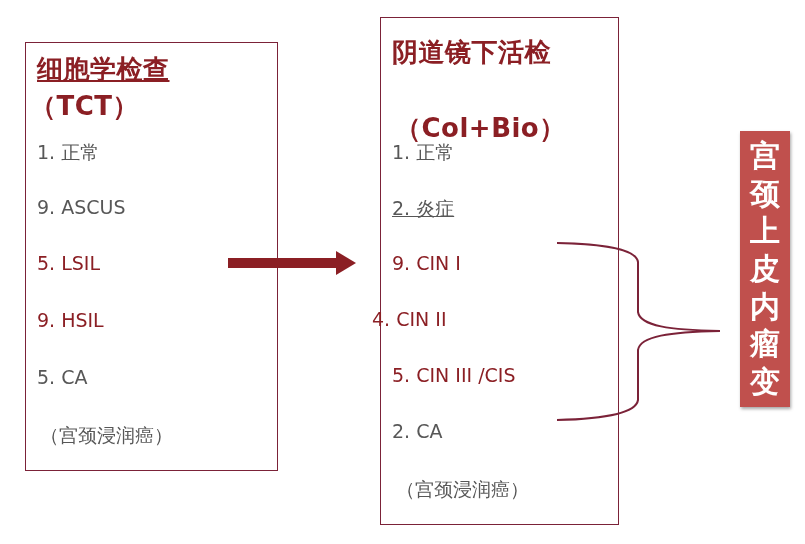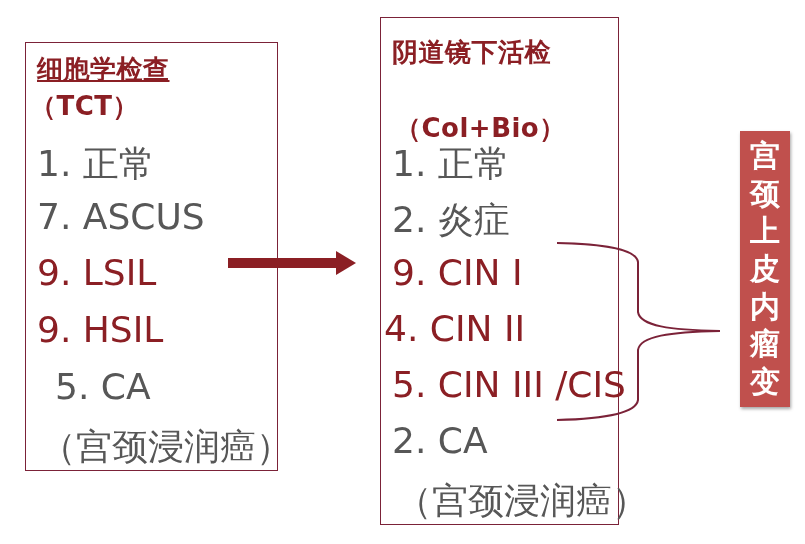--- a/index.html
+++ b/index.html
@@ -1,48 +1,48 @@
 <!DOCTYPE html>
 <html><head>
 <meta charset="utf-8">
 <style>
   html, body { margin:0; padding:0; }
   body { width:805px; height:544px; background:#ffffff; position:relative; overflow:hidden;
          font-family:"DejaVu Sans","Liberation Sans",sans-serif; }
   .box { position:absolute; border:1.5px solid #7b2238; box-sizing:border-box; background:#fff; }
   .title { position:absolute; color:#8b1f24; font-weight:bold; font-size:26px; white-space:nowrap; letter-spacing:0.5px; }
-  .item { position:absolute; font-size:36px; white-space:nowrap; }
+  .item { position:absolute; font-size:19px; white-space:nowrap; }
   .gray { color:#575757; }
   .red { color:#8b1f24; }
   #arrow { position:absolute; left:0; top:0; }
   .label-box { position:absolute; left:740px; top:131px; width:50px; height:276px;
                background:#c0504d; box-shadow:1px 2px 3px rgba(0,0,0,0.35);
                display:flex; flex-direction:column; align-items:center; justify-content:space-around; padding:6px 0; box-sizing:border-box; }
   .label-char { color:#ffffff; font-weight:bold; font-size:30px; line-height:1; }
 </style>
 </head>
 <body>
 
 <div class="box" style="left:25px; top:42px; width:253px; height:429px;"></div>
 <div class="title" style="left:37px; top:52px;text-decoration:underline;">细胞学检查</div>
 <div class="title" style="left:30px; top:89px;">（TCT）</div>
 <div class="item gray" style="left:37px; top:140px;">1. 正常</div>
-<div class="item gray" style="left:37px; top:196px;">7. ASCUS</div>
-<div class="item red" style="left:37px; top:252px;">9. LSIL</div>
+<div class="item gray" style="left:37px; top:196px;">9. ASCUS</div>
+<div class="item red" style="left:37px; top:252px;">5. LSIL</div>
 <div class="item red" style="left:37px; top:309px;">9. HSIL</div>
-<div class="item gray" style="left:37px; top:366px;margin-left:18px;">5. CA</div>
+<div class="item gray" style="left:37px; top:366px;">5. CA</div>
 <div class="item gray" style="left:40px; top:423px;">（宫颈浸润癌）</div>
 
 <div class="box" style="left:380px; top:17px; width:239px; height:508px;"></div>
 <div class="title" style="left:392px; top:35px;">阴道镜下活检</div>
 <div class="title" style="left:395px; top:84px;margin-top:27px;">（Col+Bio）</div>
 <div class="item gray" style="left:392px; top:140px;">1. 正常</div>
-<div class="item gray" style="left:392px; top:196px;">2. 炎症</div>
+<div class="item gray" style="left:392px; top:196px;text-decoration:underline;">2. 炎症</div>
 <div class="item red" style="left:392px; top:252px;">9. CIN I</div>
-<div class="item red" style="left:384px; top:308px;">4. CIN II</div>
+<div class="item red" style="left:372px; top:308px;">4. CIN II</div>
 <div class="item red" style="left:392px; top:364px;">5. CIN III /CIS</div>
 <div class="item gray" style="left:392px; top:420px;">2. CA</div>
 <div class="item gray" style="left:396px; top:477px;">（宫颈浸润癌）</div>
 
 <svg id="arrow" width="805" height="544">
   <g>
     <rect x="228" y="258" width="110" height="10" fill="#8b1f24"></rect>
     <polygon points="336,251 356,263 336,275" fill="#8b1f24"></polygon>
   </g>
   <path d="M557,243 C600,244 636,248 638,262 L638,312 C640,326 670,330 720,331 C670,332 640,336 638,350 L638,400 C636,414 600,419 557,420" fill="none" stroke="#7b2238" stroke-width="2"></path>

